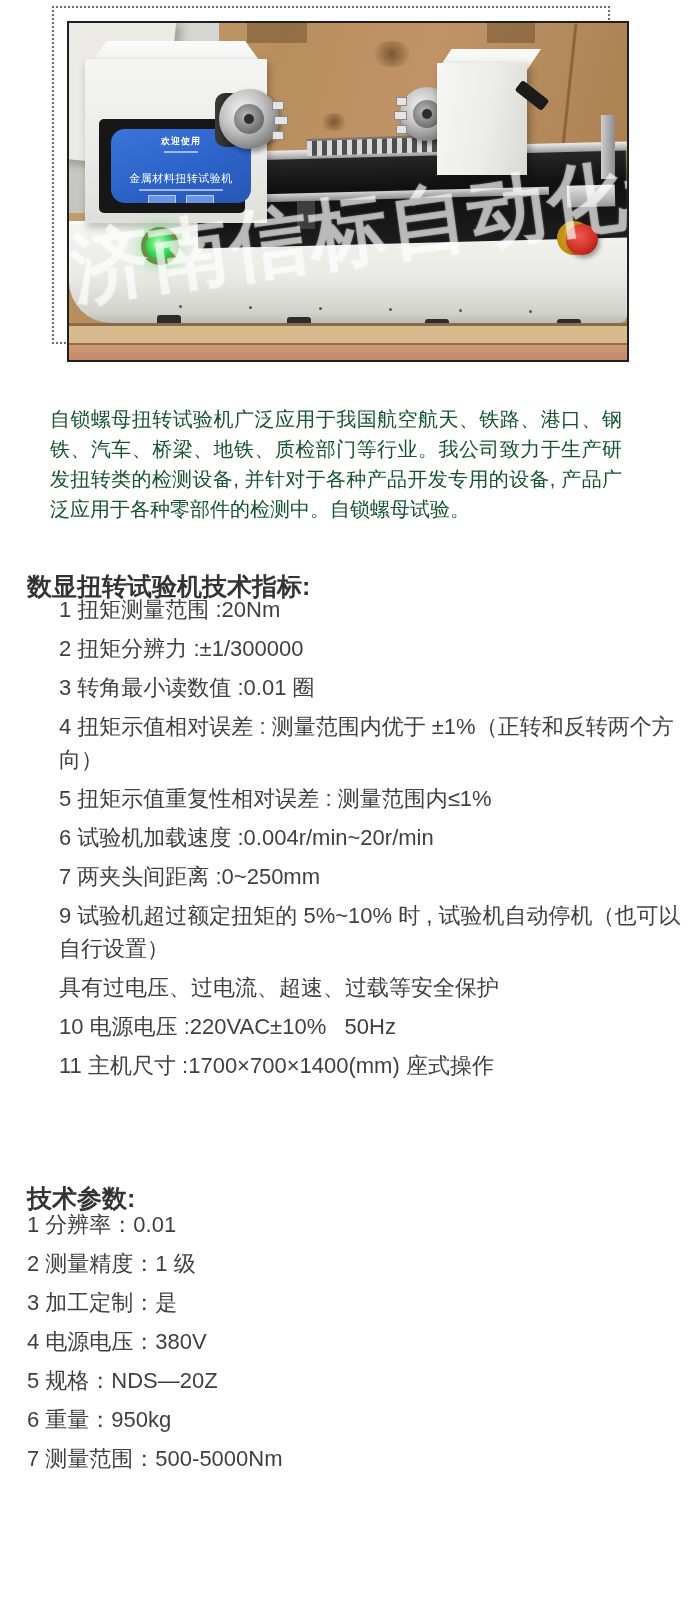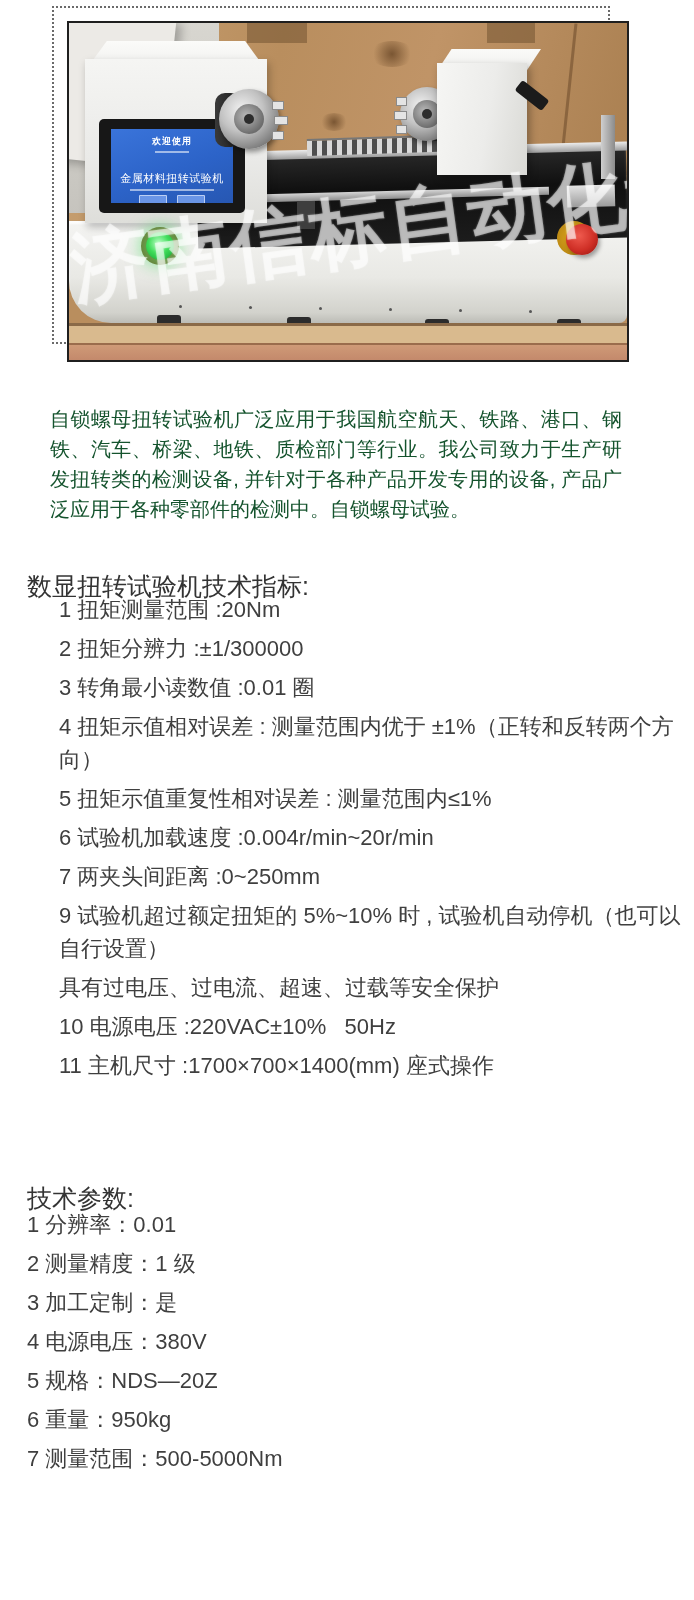--- a/index.html
+++ b/index.html
@@ -49,21 +49,21 @@
        background:linear-gradient(90deg,#cfcfcf,#8b8b8b);}
 
   
   .ctrl-box{left:16px;top:36px;width:182px;height:164px;
        background:linear-gradient(180deg,#f5f5f3 0%,#eaeae8 60%,#dededa 100%);
        box-shadow:2px 4px 8px rgba(0,0,0,.25);}
   .ctrl-top{left:16px;top:18px;width:182px;height:30px;
        background:linear-gradient(180deg,#fbfbf9,#efefed);
        clip-path:polygon(12% 0,88% 0,100% 100%,0 100%);}
   .bezel{left:30px;top:96px;width:146px;height:94px;background:#171717;border-radius:5px;}
-  .screen{left:42px;top:106px;width:122px;height:74px;border-radius:0;
+  .screen{left:42px;top:106px;width:140px;height:74px;border-radius:14px;
        background:linear-gradient(160deg,#3a74da 0%,#2c63c8 55%,#2757b2 100%);
        color:#ffffff;text-align:center;overflow:hidden;}
   .scr-welcome{font-size:9px;font-weight:bold;margin-top:6px;letter-spacing:1px;}
   .scr-bar{height:2px;background:rgba(255,255,255,.55);margin:3px auto 0;}
   .scr-title{font-size:11px;margin-top:18px;letter-spacing:.5px;white-space:nowrap;}
   .scr-btnrow{margin-top:4px;display:flex;justify-content:center;gap:10px;}
   .scr-btn{width:26px;height:10px;background:#6a95e6;border:1px solid rgba(255,255,255,.55);border-radius:1px;}
 
   
   .chuck{border-radius:50%;background:radial-gradient(circle at 38% 35%,#f2f2f2 0%,#c2c2c2 40%,#848484 72%,#4f4f4f 100%);
@@ -102,21 +102,21 @@
        background:linear-gradient(180deg,#cf9a77 0%,#c2876a 100%);border-top:2px solid #9a6c4c;}
 
   
   .watermark{left:-4px;top:196px;transform:rotate(-7.8deg);transform-origin:left top;
        font-size:78px;font-weight:bold;letter-spacing:2px;white-space:nowrap;
        color:rgba(255,255,255,.5);text-shadow:0 0 2px rgba(255,255,255,.4);z-index:9;}
 
   
   .intro{left:50px;top:384px;width:572px;font-size:20px;line-height:30px;color:#14532d;
          text-align:justify;text-align-last:left;}
-  .heading{left:27px;font-size:25px;font-weight:normal;color:#333333;}
+  .heading{left:27px;font-size:25px;font-weight:bold;color:#333333;}
   .spec-list{left:27px;width:641px;margin:0;padding:0;list-style:none;}
   .spec-list li{font-size:22px;line-height:33px;color:#3f3f3f;margin:0 0 6px 0;white-space:pre-wrap;}
 </style>
 </head>
 <body>
 
 <div id="page">
 
   <div class="abs" id="dotted-frame"></div>
 

